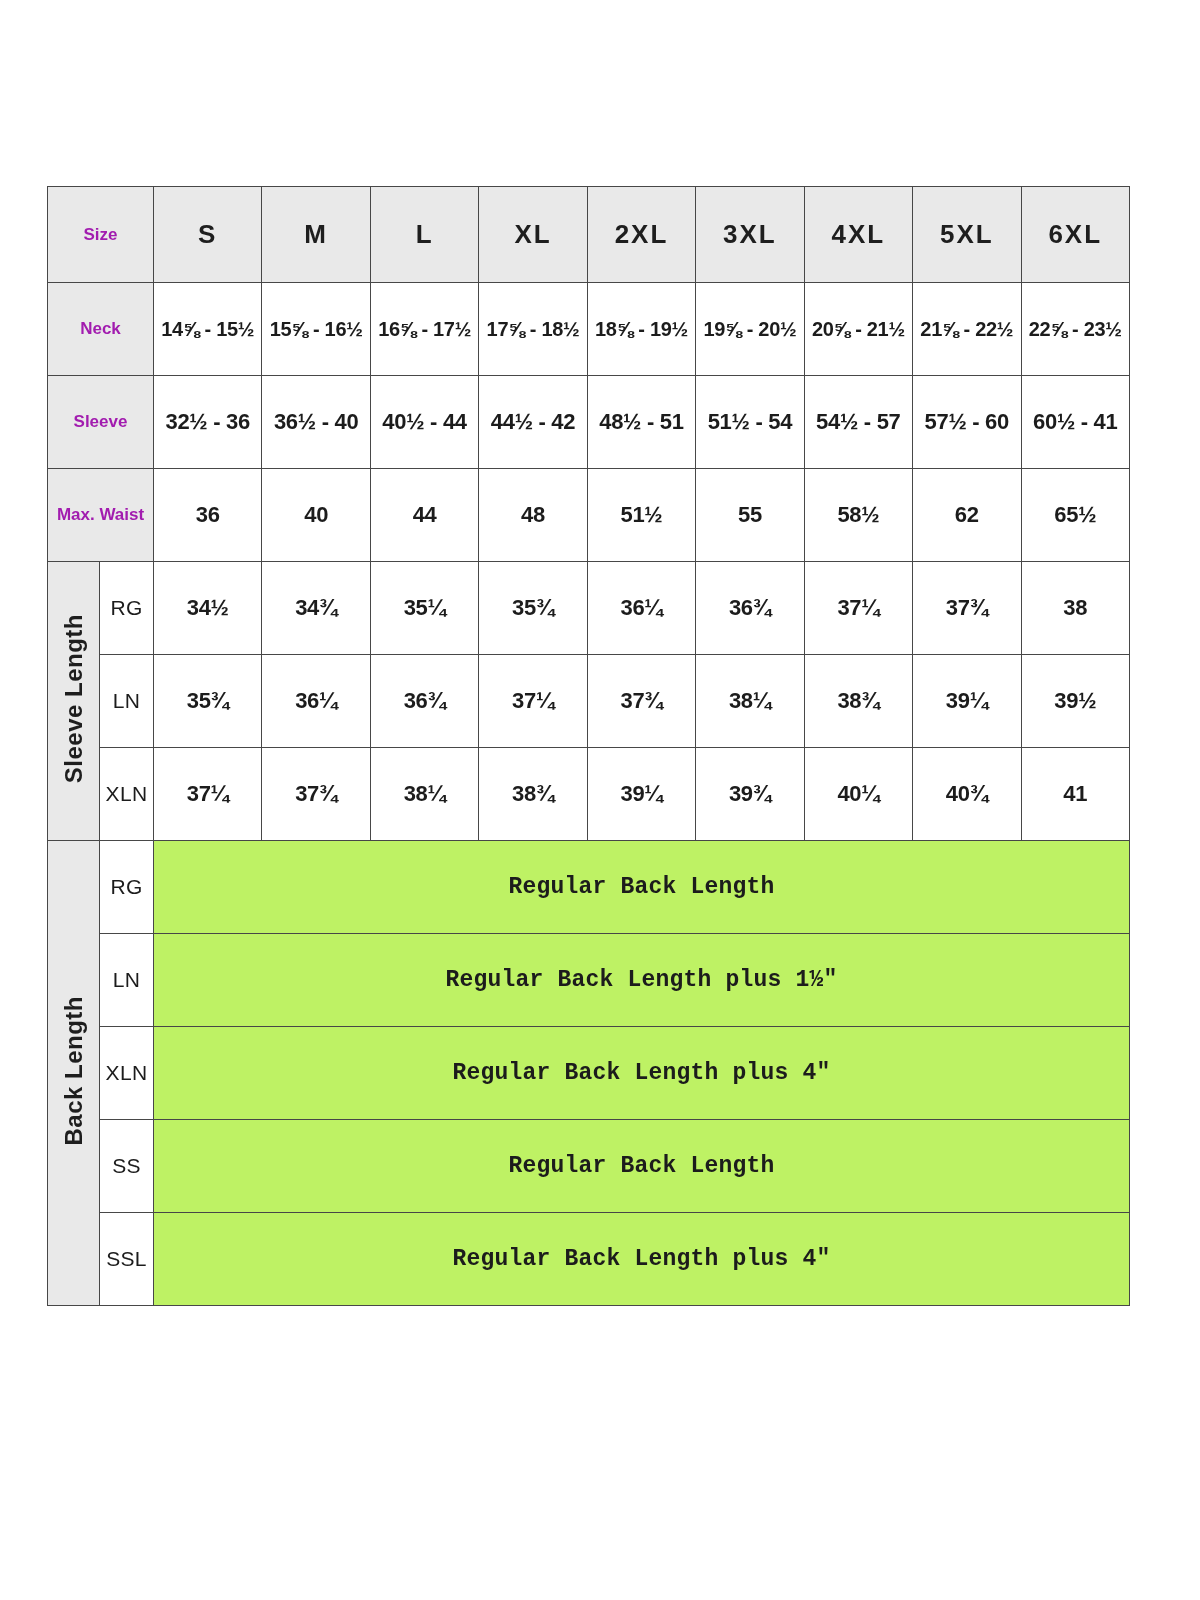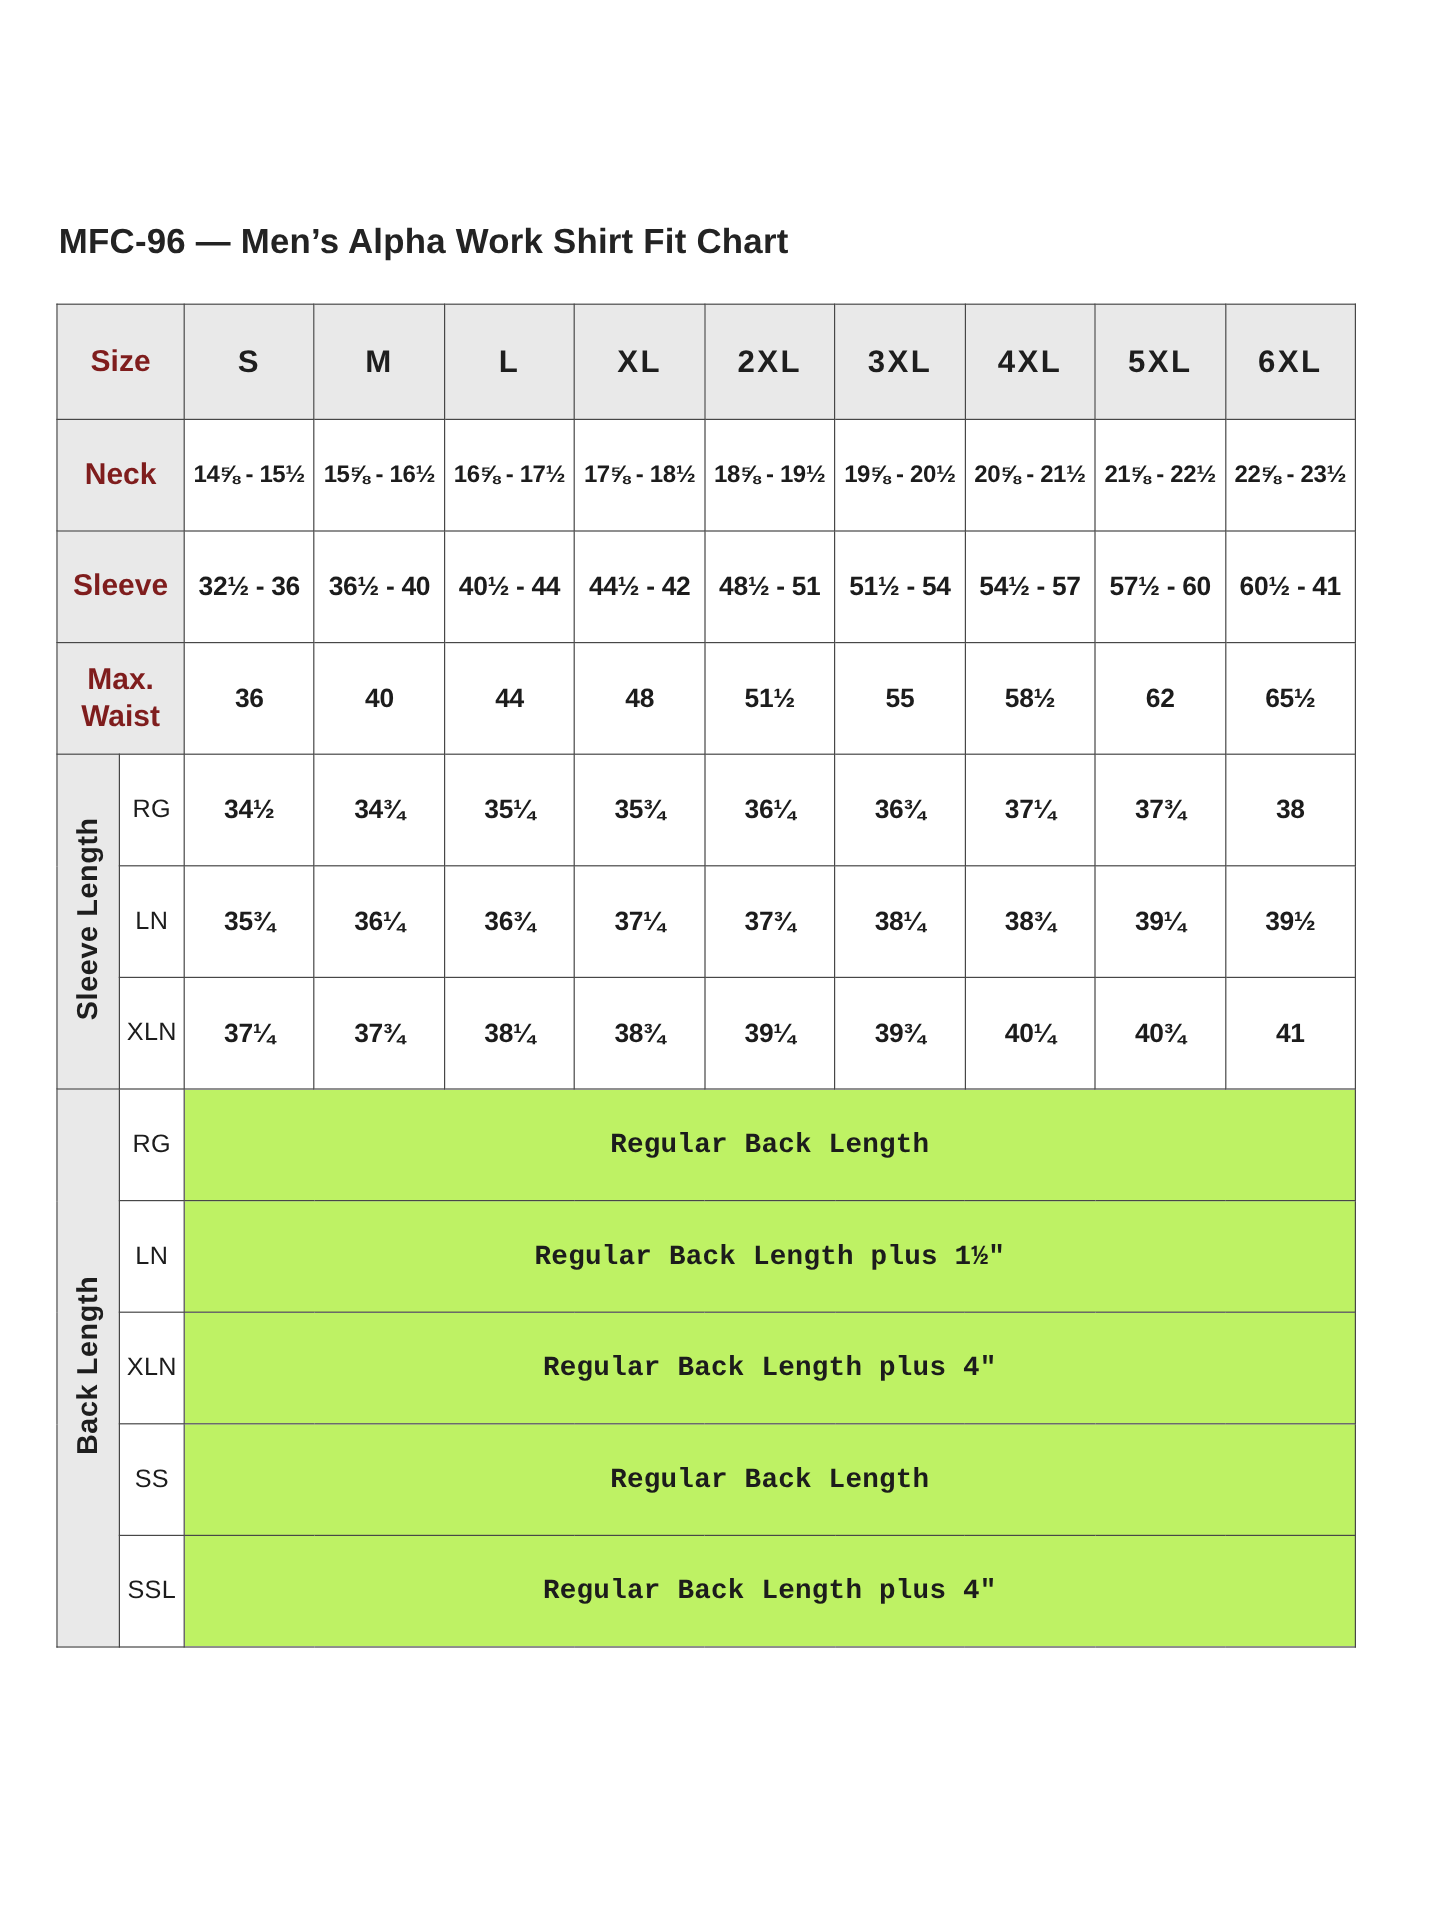--- a/index.html
+++ b/index.html
@@ -28,23 +28,23 @@
     text-align: center;
     vertical-align: middle;
     padding: 0 4px;
     overflow: hidden;
   }
   tr.r { height: 93px; }
   tr.header { height: 96px; }
   
   th.lbl {
     background: #e9e9e9;
-    font-size: 25px;
-    font-weight: bold;
-    color: #7f1d1d;
+    font-size: 17px;
+    font-weight: bold;
+    color: #a21caf;
     padding: 0 10px;
     line-height: 1.25;
   }
   
   th.sizeh {
     background: #e9e9e9;
     font-size: 26px;
     font-weight: bold;
     letter-spacing: 2px;
     color: #1e1e1e;
@@ -84,21 +84,20 @@
     font-size: 23px;
     font-weight: bold;
     letter-spacing: 0.2px;
     font-family: Liberation Mono, monospace;
   }
 </style>
 </head>
 <body>
 
 <div class="page">
-  <h1 class="title">MFC-96 — Men’s Alpha Work Shirt Fit Chart</h1>
 
   <table class="fit">
     <colgroup>
       <col style="width:52px">
       <col style="width:54px">
       <col>
         <col>
         <col>
         <col>
         <col>

